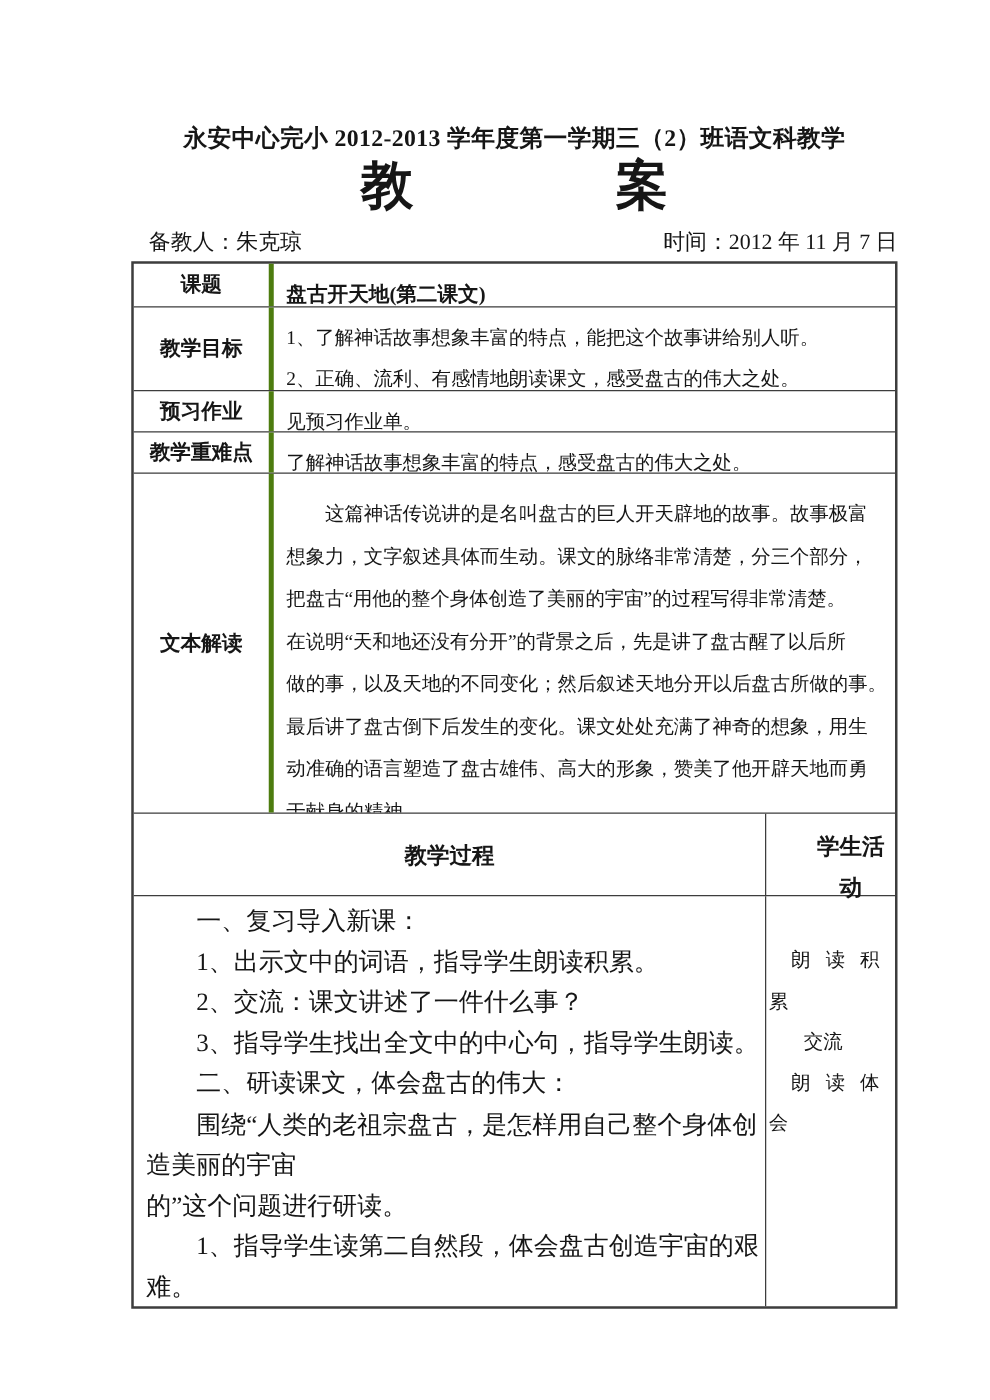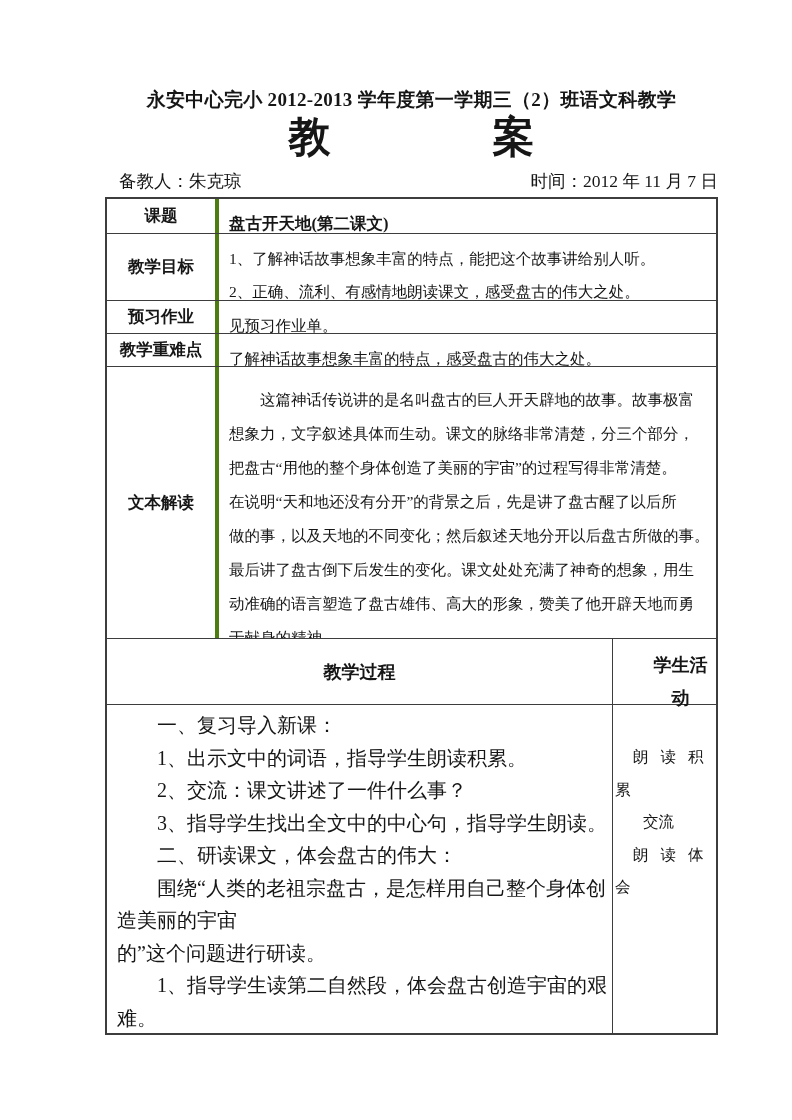--- a/index.html
+++ b/index.html
@@ -2,21 +2,21 @@
 <html lang="zh"><head>
 <meta charset="utf-8">
 <style>
   html,body{margin:0;padding:0;}
   body{
     width:792px;height:1120px;background:#ffffff;
     font-family:"Liberation Serif","DejaVu Serif",serif;
     color:#161616;overflow:hidden;
   }
   .page{position:relative;width:792px;height:1120px;background:#fff;}
-  .content{position:absolute;left:105px;top:88px;width:613px;}
+  .content{position:absolute;left:105px;top:100px;width:613px;}
 
   .school-line{
     text-align:center;font-size:19px;font-weight:bold;
     line-height:24px;letter-spacing:.3px;white-space:nowrap;
   }
   .big-title{
     display:flex;justify-content:center;gap:162px;
     font-size:42px;font-weight:bold;line-height:46px;margin-top:2px;
   }
   .byline{

